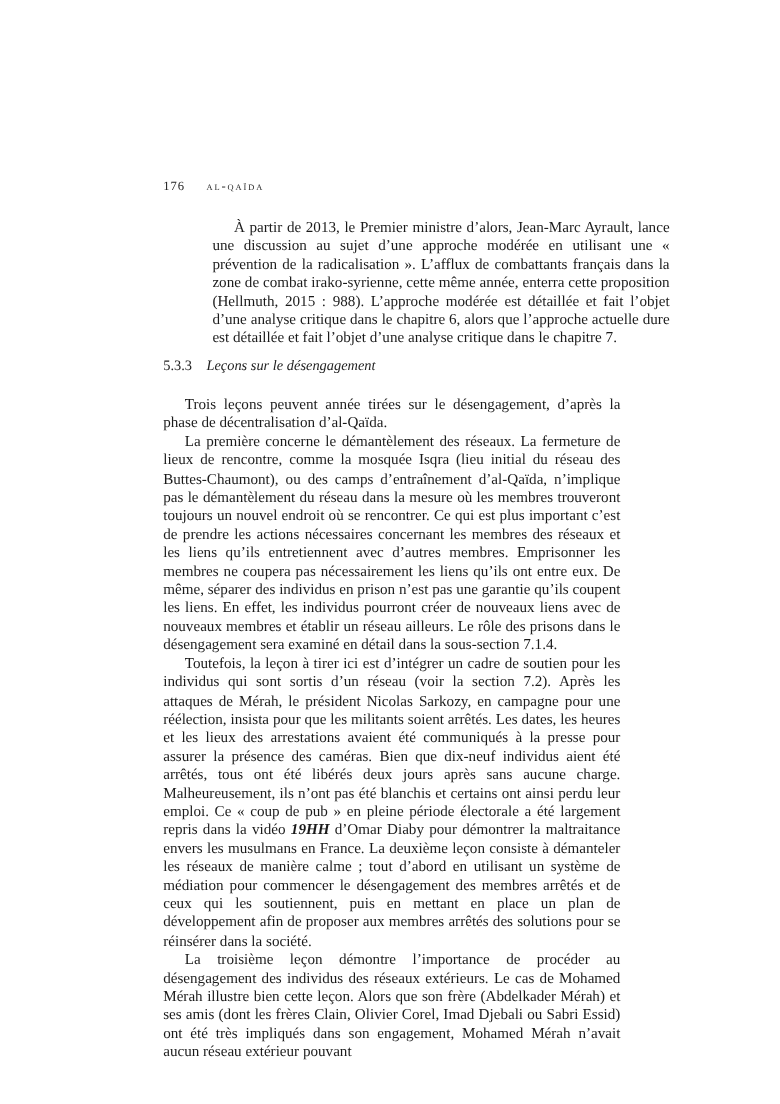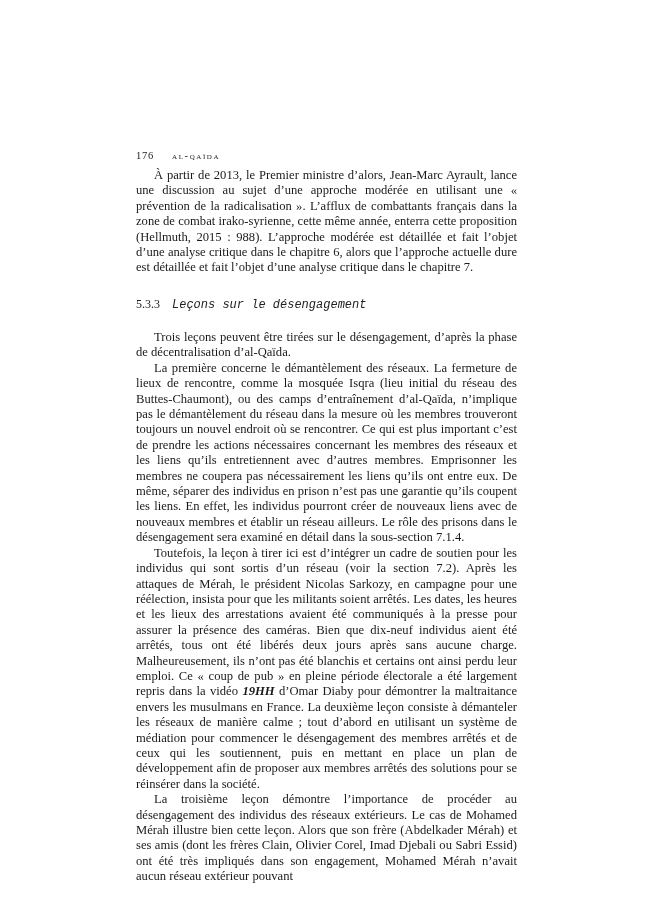--- a/index.html
+++ b/index.html
@@ -16,45 +16,45 @@
   }
   .running-head .pg { display: inline-block; width: 36px; }
   .running-head .title { font-variant: small-caps; text-transform: lowercase; letter-spacing: 1.6px; }
   .body-text {
     position: absolute; left: 0; width: 381px;
     font-family: "Liberation Serif", serif;
     font-size: 12.6px; line-height: 15.4px;
     text-align: justify; hyphens: auto;
   }
   .body-text p { margin: 0; text-indent: 18px; }
-  .block1 { top: 168px; }
+  .block1 { top: 182px; margin-left: 41px; }
   .section-heading {
     position: absolute; top: 297px; left: 0;
     font-family: "Liberation Serif", serif; font-size: 12px; color: #222;
   }
   .section-heading .num { display: inline-block; width: 36px; }
-  .section-heading .title { font-style: italic; font-family: Liberation Mono, monospace; }
+  .section-heading .title { font-style: italic; }
   .block2 { top: 330px; }
   i { font-style: italic; font-weight: bold; }
 </style>
 </head>
 <body>
 
 <div class="page">
   <div class="running-head">
     <span class="pg">176</span><span class="title">AL-QAÏDA</span>
   </div>
 
   <div class="body-text block1">
     <p>À partir de 2013, le Premier ministre d’alors, Jean-Marc Ayrault, lance une discussion au sujet d’une approche modérée en utilisant une « prévention de la radicalisation ». L’afflux de combattants français dans la zone de combat irako-syrienne, cette même année, enterra cette proposition (Hellmuth, 2015 : 988). L’approche modérée est détaillée et fait l’objet d’une analyse critique dans le chapitre 6, alors que l’approche actuelle dure est détaillée et fait l’objet d’une analyse critique dans le chapitre 7.</p>
   </div>
 
   <div class="section-heading">
     <span class="num">5.3.3</span><span class="title">Leçons sur le désengagement</span>
   </div>
 
   <div class="body-text block2">
-    <p>Trois leçons peuvent être tirées sur le désengagement, d’après la phase de décentralisation d’al-Qaïda.</p>
+    <p>Trois leçons peuvent année tirées sur le désengagement, d’après la phase de décentralisation d’al-Qaïda.</p>
     <p>La première concerne le démantèlement des réseaux. La fermeture de lieux de rencontre, comme la mosquée Isqra (lieu initial du réseau des Buttes-Chaumont), ou des camps d’entraînement d’al-Qaïda, n’implique pas le démantèlement du réseau dans la mesure où les membres trouveront toujours un nouvel endroit où se rencontrer. Ce qui est plus important c’est de prendre les actions nécessaires concernant les membres des réseaux et les liens qu’ils entretiennent avec d’autres membres. Emprisonner les membres ne coupera pas nécessairement les liens qu’ils ont entre eux. De même, séparer des individus en prison n’est pas une garantie qu’ils coupent les liens. En effet, les individus pourront créer de nouveaux liens avec de nouveaux membres et établir un réseau ailleurs. Le rôle des prisons dans le désengagement sera examiné en détail dans la sous-section 7.1.4.</p>
     <p><span>Toutefois, la leçon à tirer ici est d’intégrer un cadre de soutien pour les individus qui sont sortis d’un réseau (voir la section 7.2). Après les attaques de Mérah, le président Nicolas Sarkozy, en campagne pour une réélection, insista pour que les militants soient arrêtés. Les dates, les heures et les lieux des arrestations avaient été communiqués à la presse pour assurer la présence des caméras. Bien que dix-neuf individus aient été arrêtés, tous ont été libérés deux jours après sans aucune charge. Malheureusement, ils n’ont pas été blanchis et certains ont ainsi perdu leur emploi. Ce « coup de pub » en pleine période électorale a été largement repris dans la vidéo </span><i>19HH</i><span> d’Omar Diaby pour démontrer la maltraitance envers les musulmans en France. La deuxième leçon consiste à démanteler les réseaux de manière calme ; tout d’abord en utilisant un système de médiation pour commencer le désengagement des membres arrêtés et de ceux qui les soutiennent, puis en mettant en place un plan de développement afin de proposer aux membres arrêtés des solutions pour se réinsérer dans la société.</span></p>
     <p>La troisième leçon démontre l’importance de procéder au désengagement des individus des réseaux extérieurs. Le cas de Mohamed Mérah illustre bien cette leçon. Alors que son frère (Abdelkader Mérah) et ses amis (dont les frères Clain, Olivier Corel, Imad Djebali ou Sabri Essid) ont été très impliqués dans son engagement, Mohamed Mérah n’avait aucun réseau extérieur pouvant</p>
   </div>
 </div>
 
 </body></html>

